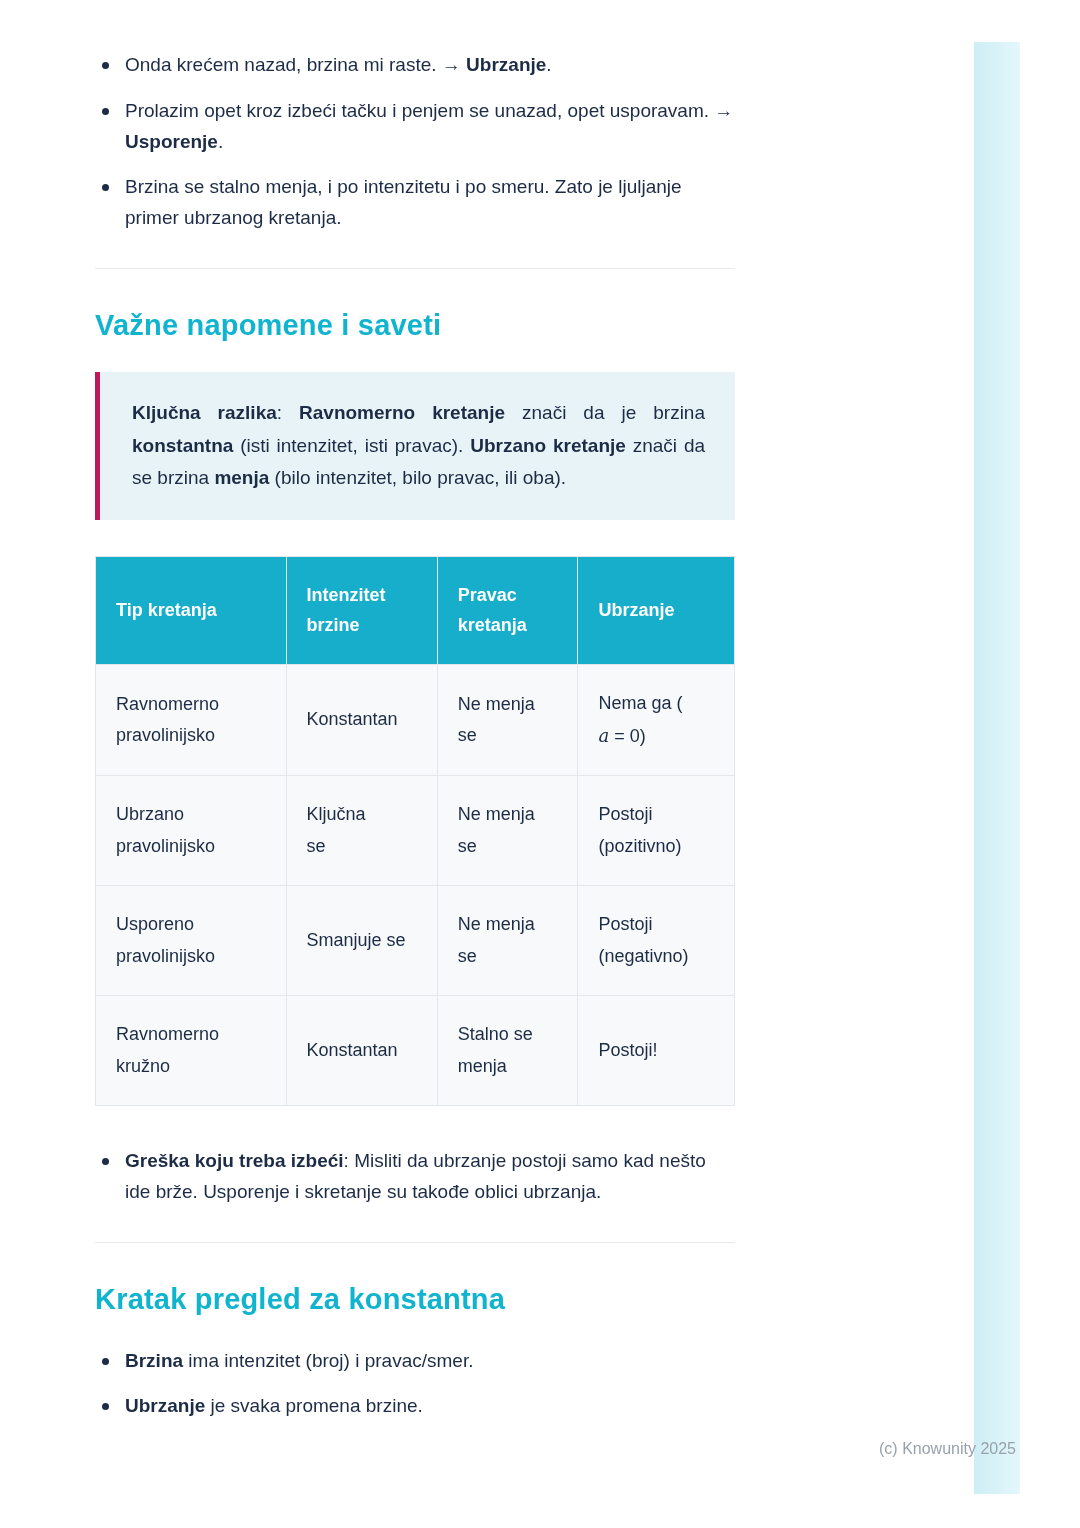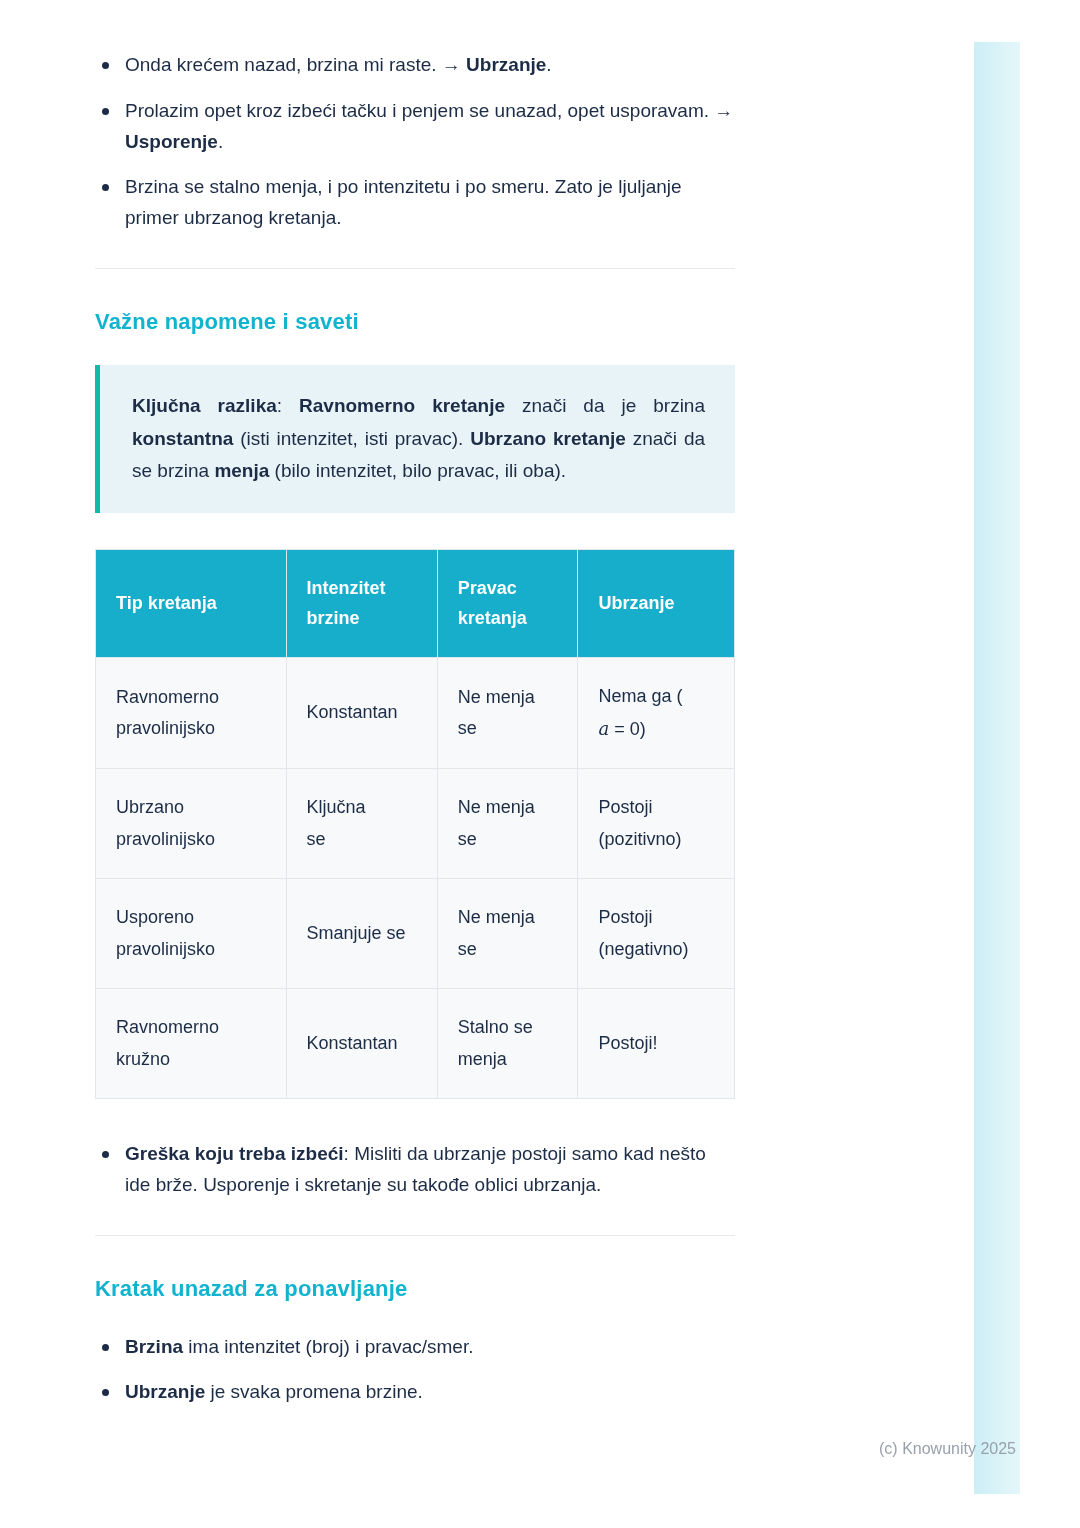--- a/index.html
+++ b/index.html
@@ -46,29 +46,29 @@
     background: #1d2c46;
   }
   .seg-b { font-weight: 700; }
   .seg-i { font-family: "DejaVu Serif", serif; font-style: italic; }
   hr.divider {
     border: none;
     border-top: 1px solid #e5e8ec;
     margin: 34px 0 40px 0;
   }
   h2.section-title {
-    font-size: 22px;
+    font-size: 29px;
     font-weight: 700;
     color: #10b4ce;
     letter-spacing: 0.2px;
     margin: 0 0 30px 0;
   }
   .callout {
     background: #e8f3f7;
-    border-left: 5px solid #14b8a6;
+    border-left: 5px solid #be185d;
     padding: 25px 30px 25px 32px;
     font-size: 19px;
     line-height: 1.72;
     text-align: justify;
     margin-bottom: 36px;
   }
   table.motion {
     width: 100%;
     border-collapse: collapse;
     margin-bottom: 40px;
@@ -168,21 +168,21 @@
       </tr>
     </tbody>
   </table>
 
   <ul class="bullets">
     <li><span class="li-text"><span class="seg-b">Greška koju treba izbeći</span><span>: Misliti da ubrzanje postoji samo kad nešto ide brže. Usporenje i skretanje su takođe oblici ubrzanja.</span></span></li>
   </ul>
 
   <hr class="divider">
 
-  <h2 class="section-title">Kratak unazad za ponavljanje</h2>
+  <h2 class="section-title">Kratak pregled za konstantna</h2>
 
   <ul class="bullets">
     <li><span class="li-text"><span class="seg-b">Brzina</span><span> ima intenzitet (broj) i pravac/smer.</span></span></li>
     <li><span class="li-text"><span class="seg-b">Ubrzanje</span><span> je svaka promena brzine.</span></span></li>
   </ul>
 
 </div>
 
 <div class="footer-note">(c) Knowunity 2025</div>
 

